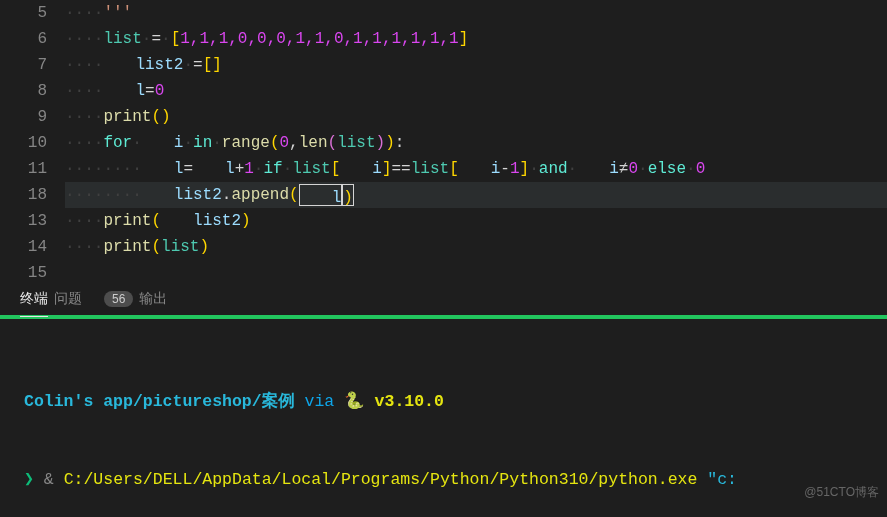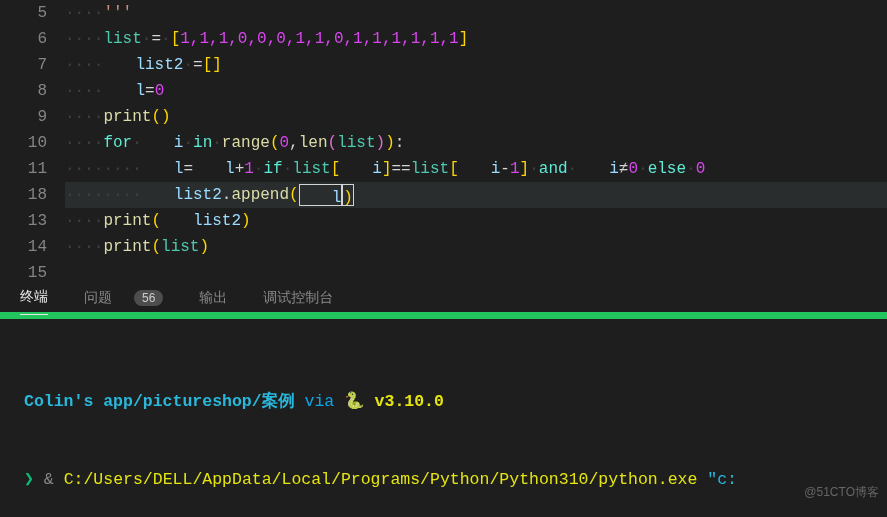--- a/index.html
+++ b/index.html
@@ -41,24 +41,24 @@
   display: inline-block;
   border: 1px solid #d4d4d4;
   height: 22px;
   vertical-align: middle;
 }
 
 .tab-bar {
   display: flex;
   align-items: center;
   background: #1e1e1e;
-  border-bottom: 7px solid #22c55e;
+  border-bottom: 4px solid #22c55e;
   height: 36px;
   padding-left: 20px;
-  gap: 36px;
+  gap: 6px;
   font-size: 14px;
   font-family: -apple-system, 'Segoe UI', sans-serif;
 }
 .tab {
   color: #888;
   cursor: pointer;
   padding: 8px 0;
   display: flex;
   align-items: center;
   gap: 6px;
@@ -132,21 +132,20 @@
   </div>
 </div>
 
 <div class="tab-bar">
   <div class="tab active">终端</div>
   <div class="tab">
     <span>问题</span>
     <span class="badge">56</span>
   </div>
   <div class="tab">输出</div>
-  <div class="tab">调试控制台</div>
 </div>
 
 <div class="terminal">
   <div><span class="t-cyan">Colin's app/pictureshop/案例</span><span class="t-white"> via </span><span class="t-gold">🐍</span><span class="t-yellow2"> v3.10.0</span></div>
   <div><span class="t-green">❯ </span><span class="t-gray">&amp; </span><span class="t-cmd">C:/Users/DELL/AppData/Local/Programs/Python/Python310/python.exe</span><span class="t-str"> "c:</span></div>
   
   
   
   
 </div>

